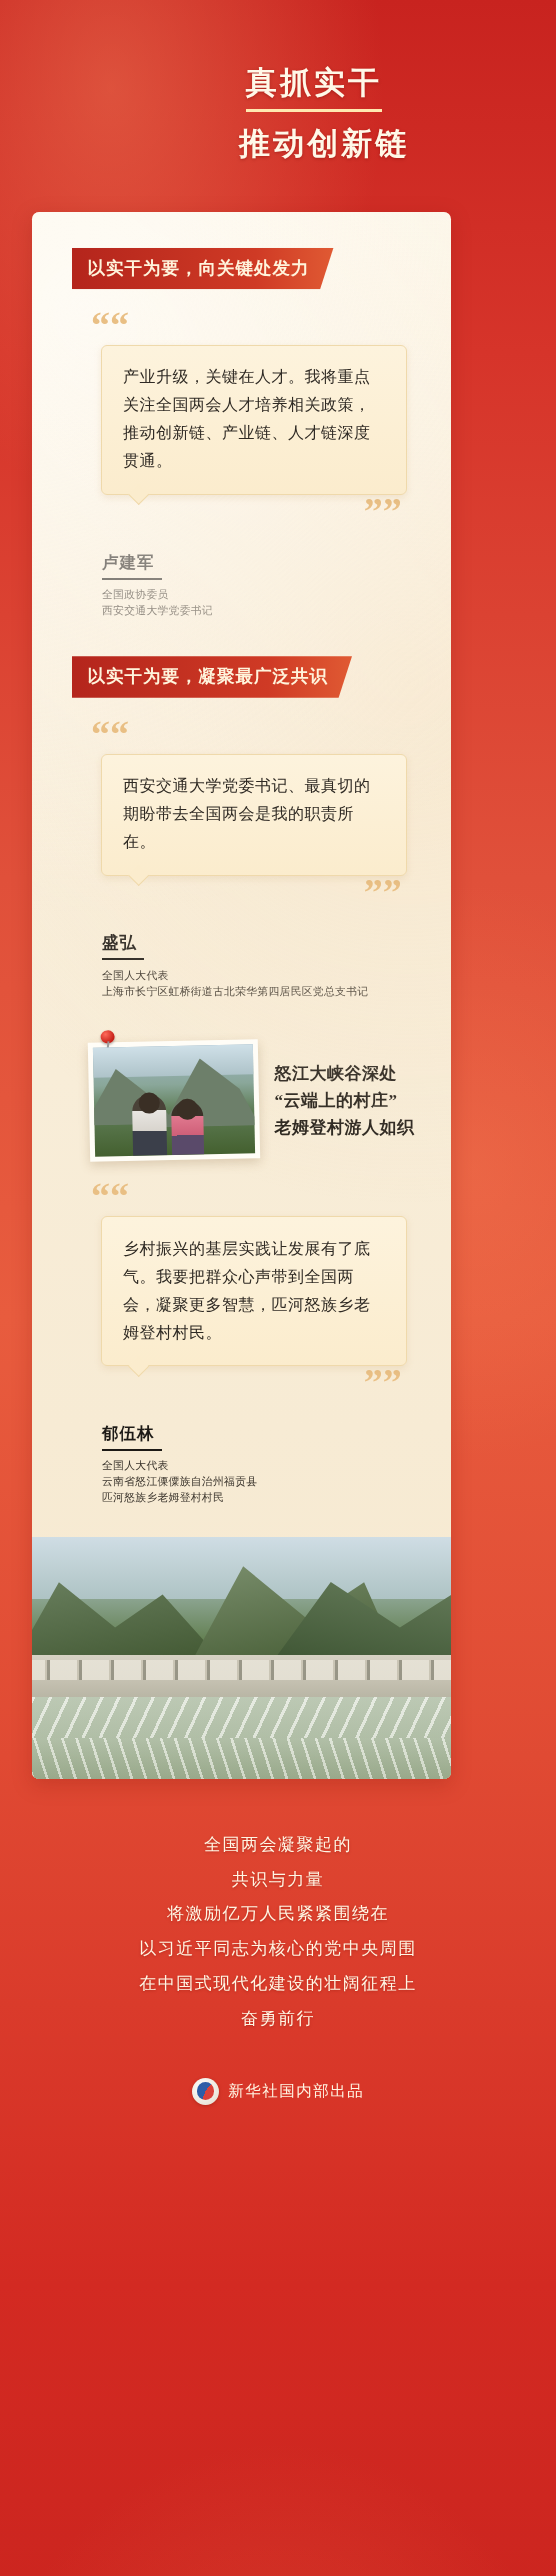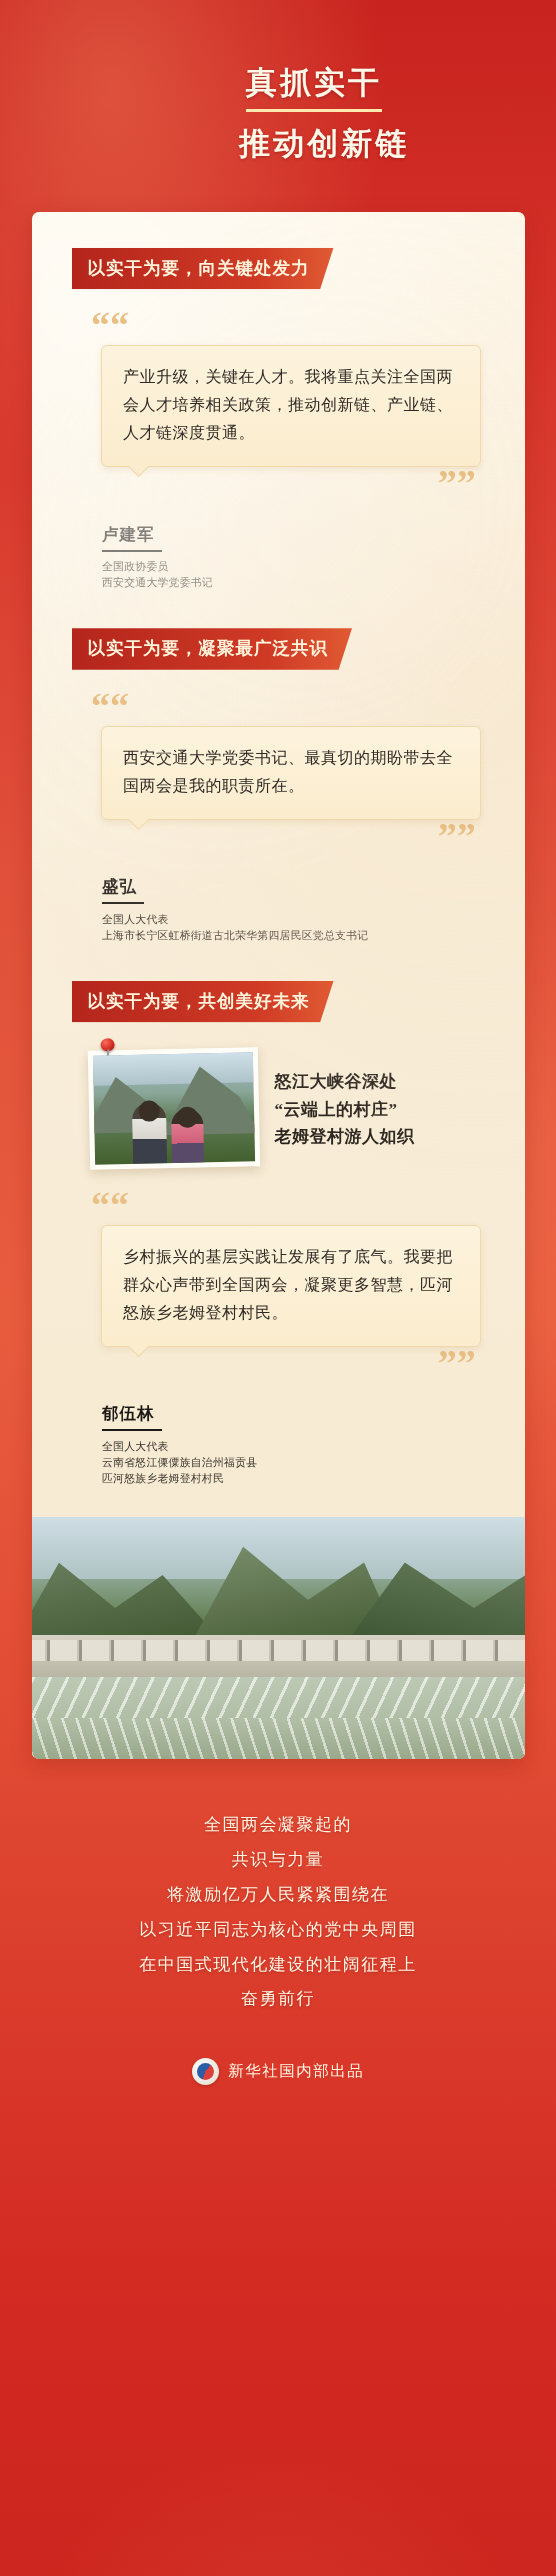--- a/index.html
+++ b/index.html
@@ -46,21 +46,21 @@
     line-height: 1.35;
     white-space: nowrap;
   }
   .title-line1 { border-bottom: 3.6px solid #ffe9b0; display: inline-block; padding-bottom: 5.2px; }
   .title-line2 { margin-top: 11.3px; margin-left: 20.6px; }
 
   
   .card {
     position: relative;
     margin: 15.5px 32px 0 32px;
-    width: 493px;
+    width: 419px;
     background: linear-gradient(180deg, #fdf6e6 0%, #f8edd8 55%, #f6e9d0 100%);
     border-radius: 7.2px;
     padding: 36px 0 0 0;
     box-shadow: 0 5.2px 20.6px rgba(130,20,10,0.25);
   }
   .card::before {
     content: "";
     position: absolute;
     left: 0; top: 0; right: 0; bottom: 0;
     border-radius: 7.2px;
@@ -346,21 +346,20 @@
     <div class="speaker">
       <div class="speaker-name">盛弘</div>
       <div class="speaker-meta" style="white-space: pre-line;">全国人大代表
 上海市长宁区虹桥街道古北荣华第四居民区党总支书记</div>
     </div>
   </div>
 
   <div class="section-gap"></div>
 
   <div class="banner-row">
-    <div class="banner">以实干为要，共创美好未来</div>
 
     <div class="photo-row">
       <div class="polaroid">
         <div class="pin"></div>
         <div class="photo-village">
           <div class="pv-sky"></div>
           <div class="mtn pv-m1"></div>
           <div class="mtn pv-m2"></div>
           <div class="pv-kid-l"></div>
           <div class="pv-kid-r"></div>

